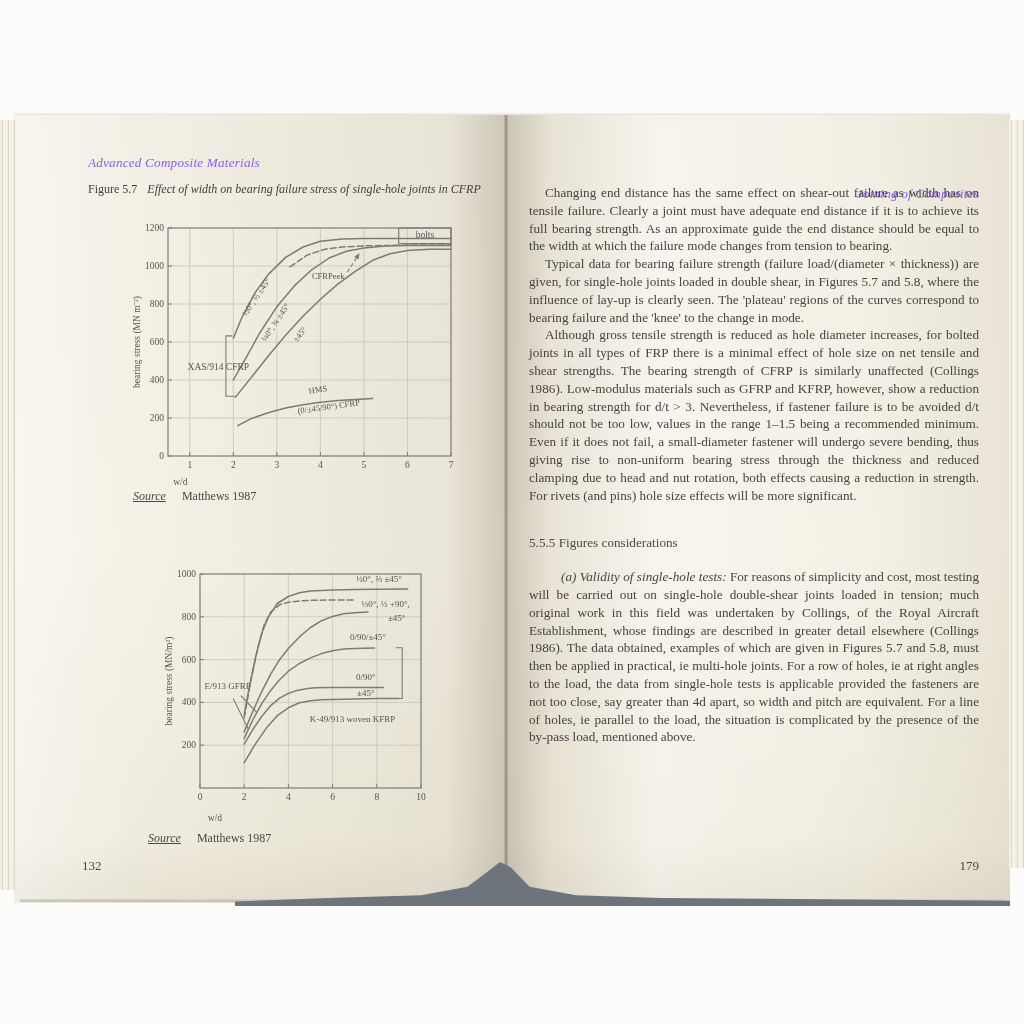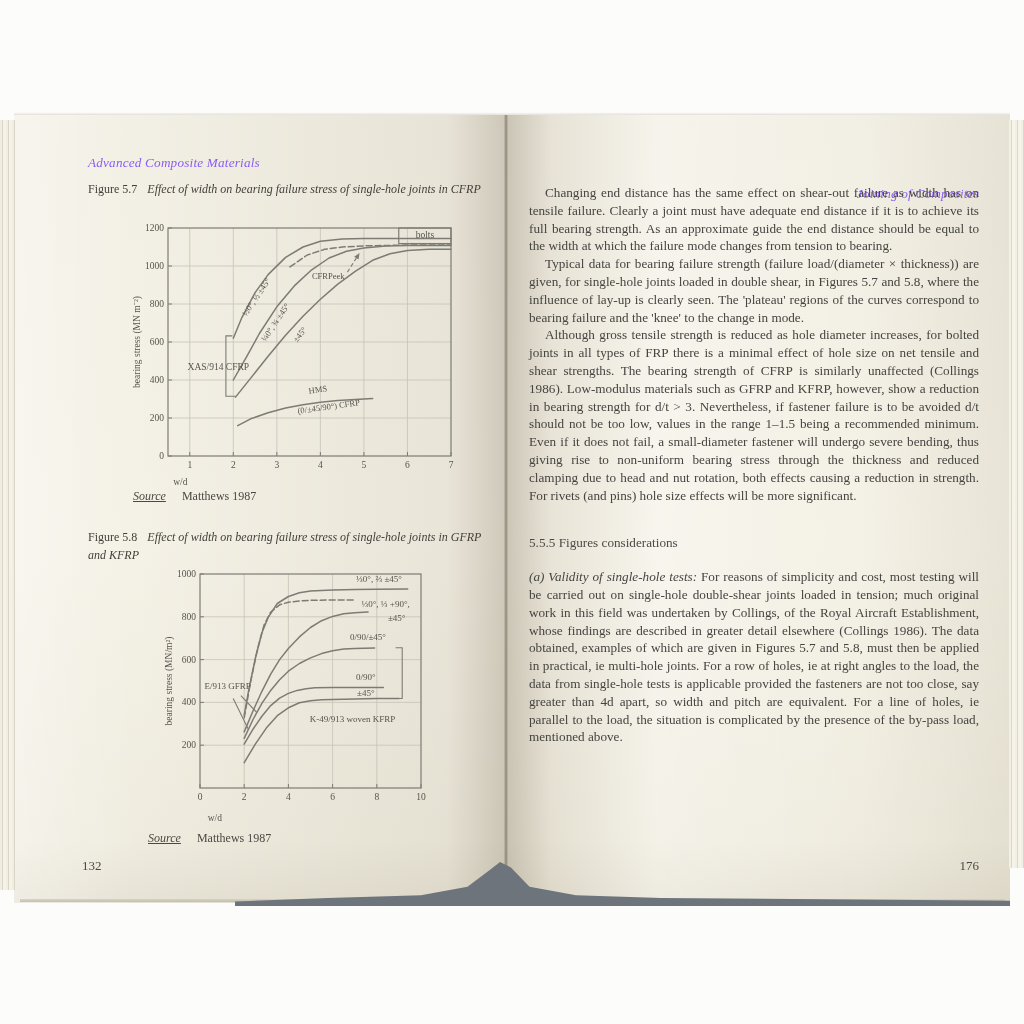--- a/index.html
+++ b/index.html
@@ -33,21 +33,21 @@
   .fig-caption .fig-num{font-style:normal;margin-right:10px;}
   .fig-caption i{font-style:italic;}
   .source-line{font-size:12px;color:#4a4943;}
   .source-line .src{font-style:italic;margin-right:16px;text-decoration:underline;}
   .page-num{font-size:13px;color:#4a4943;}
 
   .col{left:529px;top:184px;width:450px;font-size:13.2px;line-height:17.8px;text-align:justify;color:#454440;}
   .col p{margin:0;text-indent:16px;}
   .col p.noindent{text-indent:0;}
   .col .sect{font-size:13.2px;font-weight:normal;margin:30px 0 16px;text-align:left;color:#4b4a44;}
-  .col i{font-style:italic;}
+  .col i{font-style:italic;margin-left:32px;}
 
   svg text{font-family:"Liberation Serif",serif;fill:#55544d;}
 </style>
 </head>
 <body>
 
 <div id="canvas">
 
   <div class="abs page-top-edge"></div>
   <div class="abs pages"></div>
@@ -124,23 +124,20 @@
         <text x="190.2076923076923" y="168.35" font-size="8.5" text-anchor="middle" transform="rotate(-8 190.2076923076923 168.35)">HMS</text>
         <text x="201.09230769230768" y="185.45" font-size="8.5" text-anchor="middle" transform="rotate(-8 201.09230769230768 185.45)">(0/±45/90°) CFRP</text>
         <line x1="219.37846153846152" y1="48.08000000000001" x2="228.32910907957455" y2="34.12991202262169" stroke="#7d7c74" stroke-width="1.1" stroke-dasharray="4 2.5"></line>
         <polygon points="231.56923076923078,29.079999999999984 226.14081386977182,32.72585929043732 230.51740428937728,35.53396475480606" fill="#7d7c74"></polygon>
       </svg></div>
 
   <div class="abs source-line" style="left:133px;top:489px;">
     <span class="src">Source</span><span>Matthews 1987</span>
   </div>
 
-  <div class="abs fig-caption" style="left:88px;top:528px;">
-    <span class="fig-num">Figure 5.8</span><i>Effect of width on bearing failure stress of single-hole joints in GFRP and KFRP</i>
-  </div>
 
   <div class="abs" style="left:128px;top:566px;width:335px;height:258px;"><svg width="335" height="258" viewBox="0 0 335 258">
         <line x1="116.2" y1="8" x2="116.2" y2="222" stroke="#c6c3b7" stroke-width="0.8"></line>
         <line x1="160.4" y1="8" x2="160.4" y2="222" stroke="#c6c3b7" stroke-width="0.8"></line>
         <line x1="204.6" y1="8" x2="204.6" y2="222" stroke="#c6c3b7" stroke-width="0.8"></line>
         <line x1="248.8" y1="8" x2="248.8" y2="222" stroke="#c6c3b7" stroke-width="0.8"></line>
         <line x1="72" y1="179.2" x2="293" y2="179.2" stroke="#c6c3b7" stroke-width="0.8"></line>
         <line x1="72" y1="136.39999999999998" x2="293" y2="136.39999999999998" stroke="#c6c3b7" stroke-width="0.8"></line>
         <line x1="72" y1="93.6" x2="293" y2="93.6" stroke="#c6c3b7" stroke-width="0.8"></line>
         <line x1="72" y1="50.79999999999998" x2="293" y2="50.79999999999998" stroke="#c6c3b7" stroke-width="0.8"></line>
@@ -197,15 +194,15 @@
   <div class="abs running-head" style="left:529px;top:158px;width:450px;text-align:right;margin-top:28px;">Joining of Composites</div>
 
   <div class="abs col">
     <p>Changing end distance has the same effect on shear-out failure as width has on tensile failure. Clearly a joint must have adequate end distance if it is to achieve its full bearing strength. As an approximate guide the end distance should be equal to the width at which the failure mode changes from tension to bearing.</p>
     <p>Typical data for bearing failure strength (failure load/(diameter × thickness)) are given, for single-hole joints loaded in double shear, in Figures 5.7 and 5.8, where the influence of lay-up is clearly seen. The 'plateau' regions of the curves correspond to bearing failure and the 'knee' to the change in mode.</p>
     <p>Although gross tensile strength is reduced as hole diameter increases, for bolted joints in all types of FRP there is a minimal effect of hole size on net tensile and shear strengths. The bearing strength of CFRP is similarly unaffected (Collings 1986). Low-modulus materials such as GFRP and KFRP, however, show a reduction in bearing strength for d/t &gt; 3. Nevertheless, if fastener failure is to be avoided d/t should not be too low, values in the range 1–1.5 being a recommended minimum. Even if it does not fail, a small-diameter fastener will undergo severe bending, thus giving rise to non-uniform bearing stress through the thickness and reduced clamping due to head and nut rotation, both effects causing a reduction in strength. For rivets (and pins) hole size effects will be more significant.</p>
     <p class="sect noindent">5.5.5   Figures considerations</p>
     <p class="noindent" style="margin-top:16px;"><i>(a) Validity of single-hole tests:</i><span> For reasons of simplicity and cost, most testing will be carried out on single-hole double-shear joints loaded in tension; much original work in this field was undertaken by Collings, of the Royal Aircraft Establishment, whose findings are described in greater detail elsewhere (Collings 1986). The data obtained, examples of which are given in Figures 5.7 and 5.8, must then be applied in practical, ie multi-hole joints. For a row of holes, ie at right angles to the load, the data from single-hole tests is applicable provided the fasteners are not too close, say greater than 4d apart, so width and pitch are equivalent. For a line of holes, ie parallel to the load, the situation is complicated by the presence of the by-pass load, mentioned above.</span></p>
   </div>
 
-  <div class="abs page-num" style="left:529px;top:858px;width:450px;text-align:right;">176</div>
+  <div class="abs page-num" style="left:529px;top:858px;width:450px;text-align:right;">179</div>
 
 </div>
 
 </body></html>

